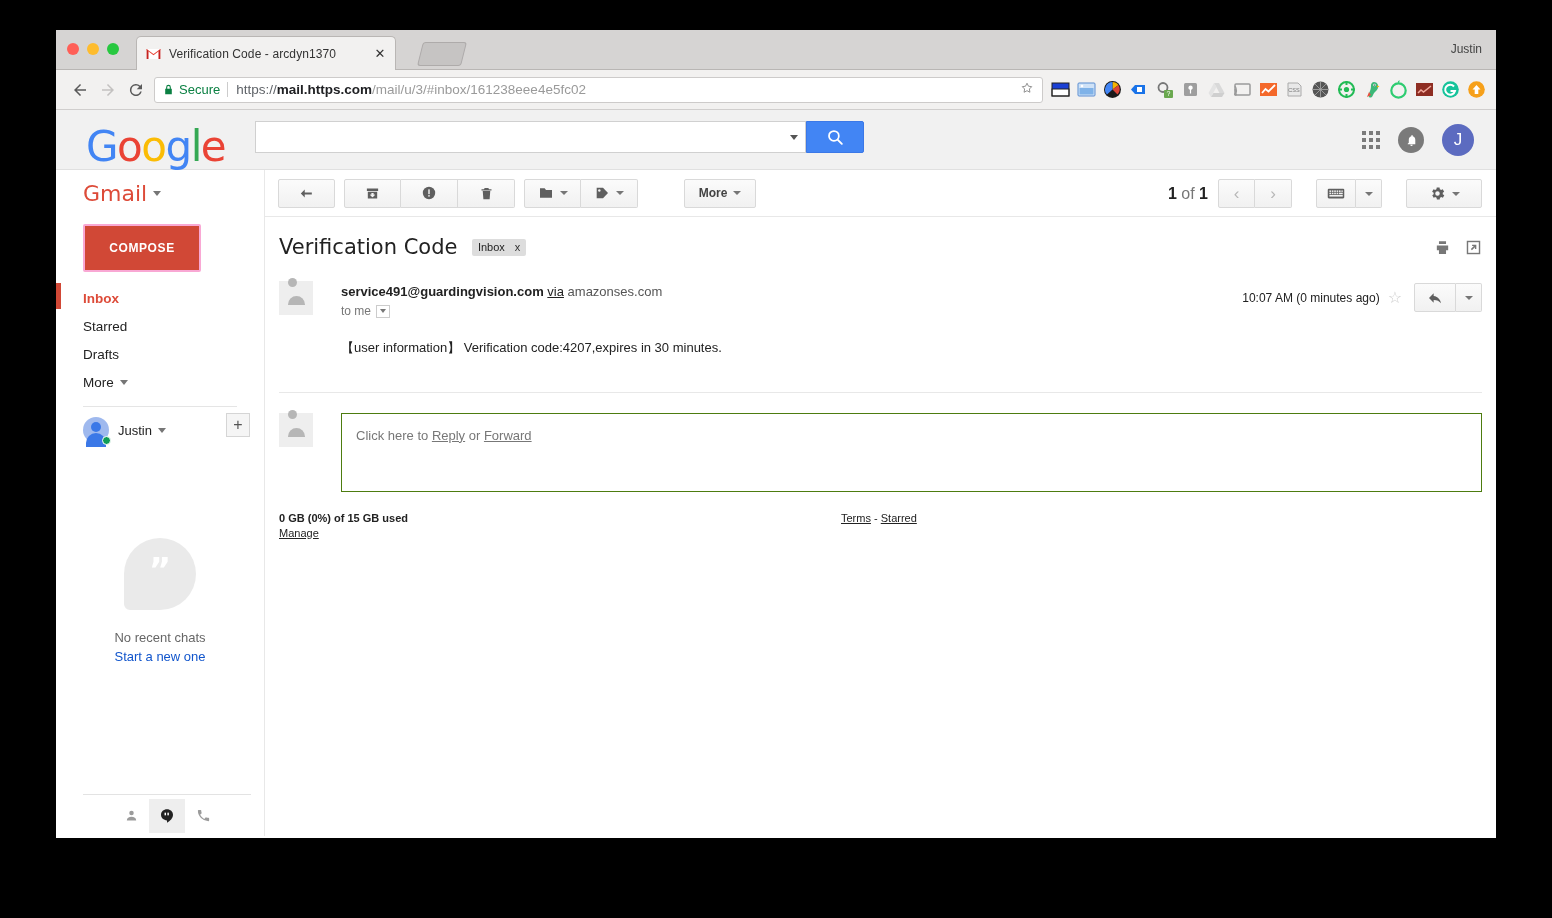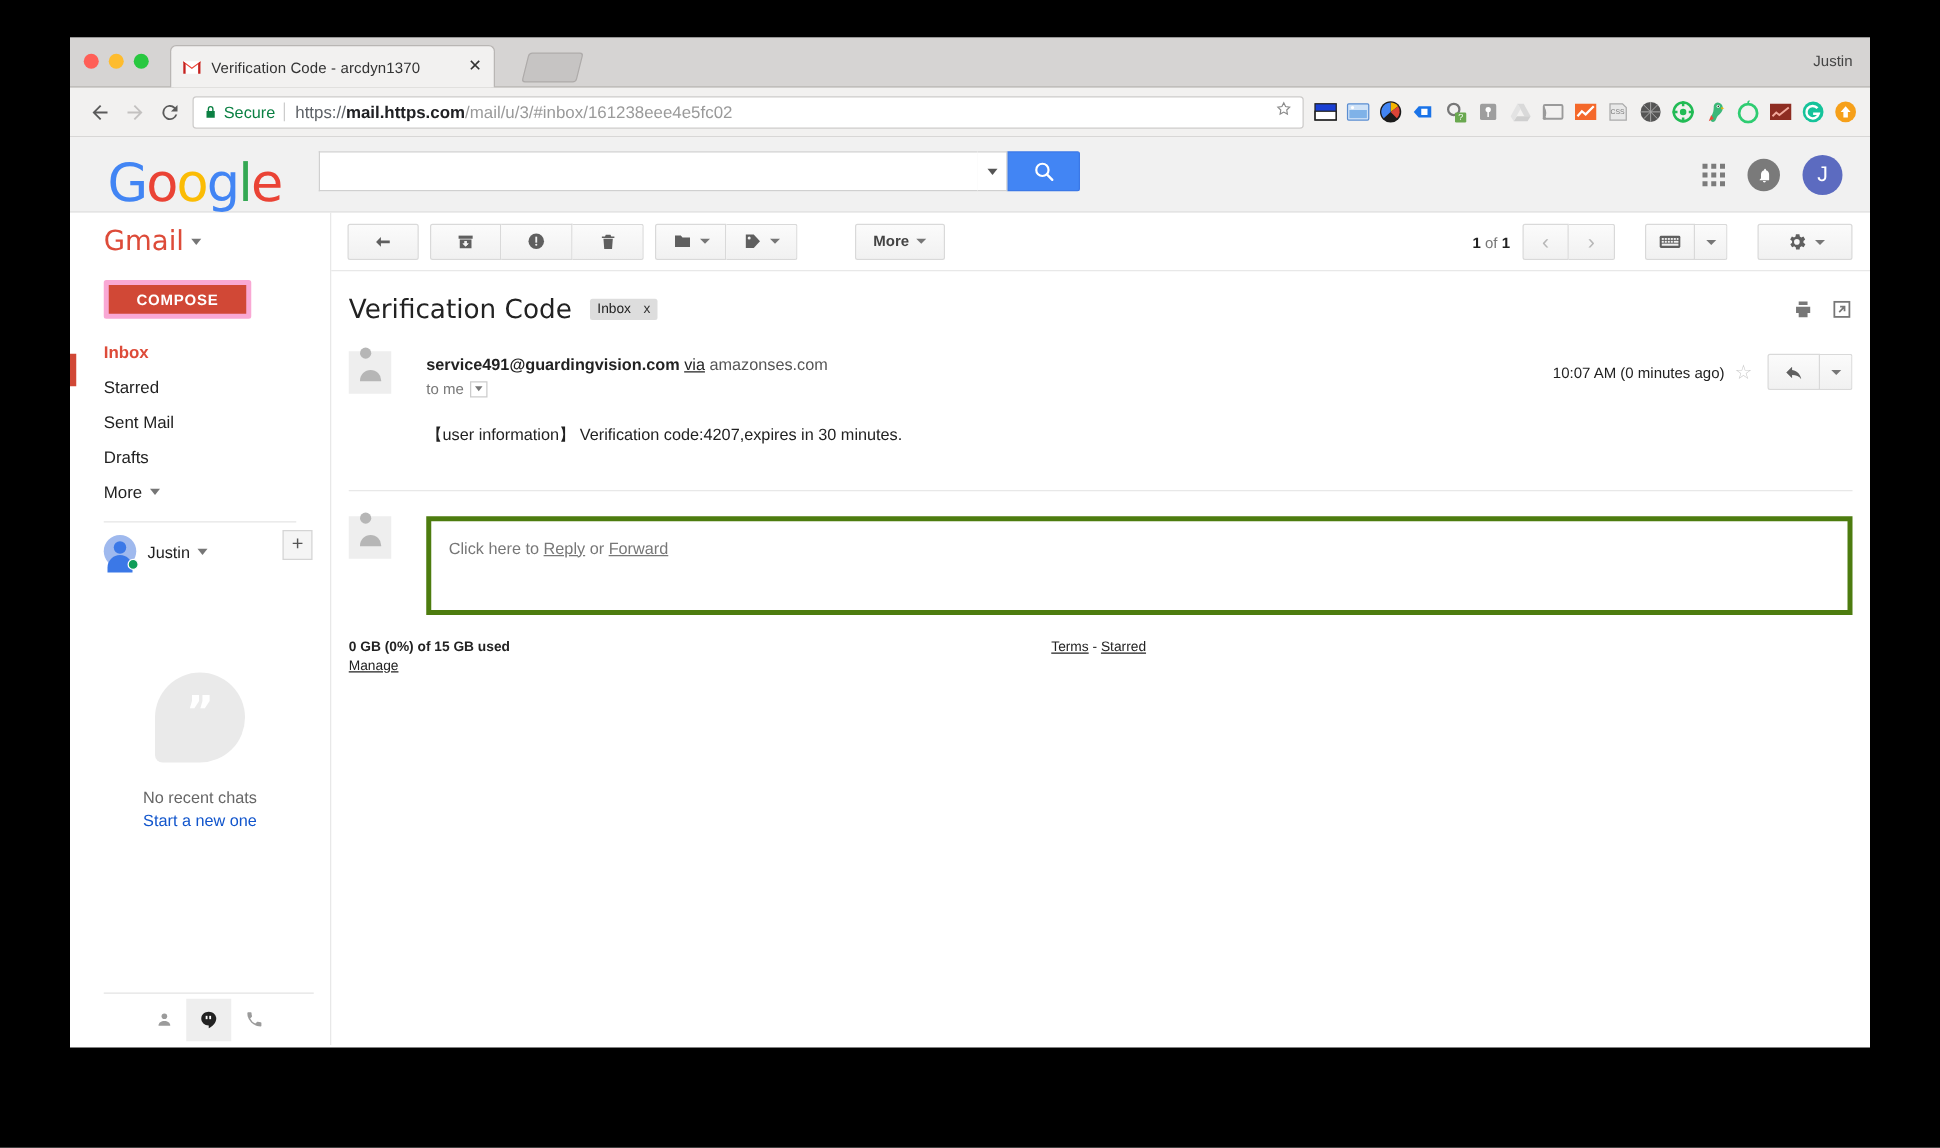--- a/index.html
+++ b/index.html
@@ -225,23 +225,23 @@
     display: inline-block;
     width: 0; height: 0;
     border-left: 4px solid transparent;
     border-right: 4px solid transparent;
     border-top: 5px solid #767676;
     margin-left: 6px;
     vertical-align: 3px;
   }
   #compose-btn {
     margin: 8px 0 0 27px;
-    width: 118px; height: 31px;
+    width: 118px; height: 48px;
     background: #d14836;
-    border: 4px solid #f9a8d4;
+    border: 2px solid #f9a8d4;
     border-radius: 2px;
     color: #fff; font-size: 12px; font-weight: bold;
     letter-spacing: .6px;
     display: flex; align-items: center; justify-content: center;
   }
   #nav-list { margin-top: 12px; }
   .nav-item {
     height: 28px;
     display: flex; align-items: center;
     padding-left: 27px;
@@ -365,21 +365,21 @@
     border-left: 4px solid transparent;
     border-right: 4px solid transparent;
     border-top: 4px solid #767676;
     margin-left: 6px;
   }
   #toolbar-right {
     position: absolute; right: 14px; top: 0; height: 47px;
     display: flex; align-items: center;
   }
   #page-count {
-    font-size: 12px; color: #222; margin-right: 10px;
+    font-size: 16px; color: #222; margin-right: 10px;
   }
   #page-count b { font-weight: bold; }
   #page-count span.of { color: #777; font-weight: normal; }
   .pg-btn {
     width: 37px; height: 29px;
     background: linear-gradient(#fbfbfb,#f1f1f1);
     border: 1px solid #d9d9d9;
     display: flex; align-items: center; justify-content: center;
     color: #b7b7b7; font-size: 17px;
   }
@@ -488,21 +488,21 @@
 
   
   #reply-area {
     margin: 20px 14px 0 14px;
     display: flex;
   }
   #reply-box {
     flex: 1 1 auto;
     margin-left: 28px;
     height: 79px;
-    border: 4px solid #4d7c0f;
+    border: 1px solid #4d7c0f;
     padding: 14px 17px 0 14px;
     font-size: 13px; color: #777;
   }
   #reply-box a { color: #777; text-decoration: underline; }
 
   
   #gmail-footer {
     margin: 20px 14px 0 14px;
     position: relative;
     height: 40px;
@@ -718,23 +718,20 @@
         <div id="compose-btn">COMPOSE</div>
 
         <div id="inbox-marker"></div>
 
         <div id="nav-list">
           <div class="nav-item active">
             <span>Inbox</span>
           </div>
           <div class="nav-item">
             <span>Starred</span>
-          </div>
-          <div class="nav-item">
-            <span>Sent Mail</span>
           </div>
           <div class="nav-item">
             <span>Drafts</span>
           </div>
           <div class="nav-item">
             <span>More</span>
             <span class="caret"></span>
           </div>
         </div>
 

